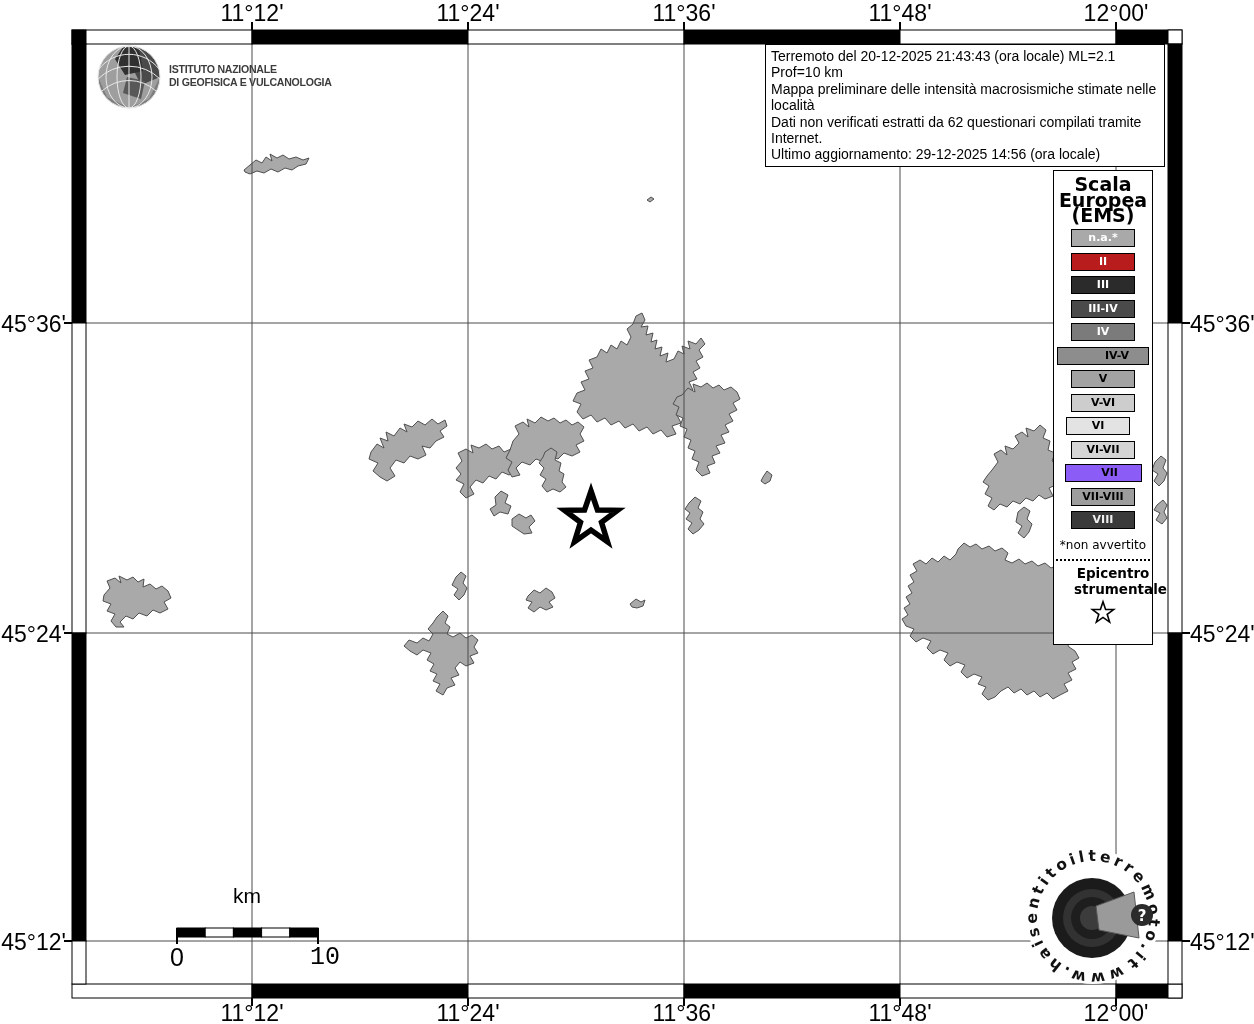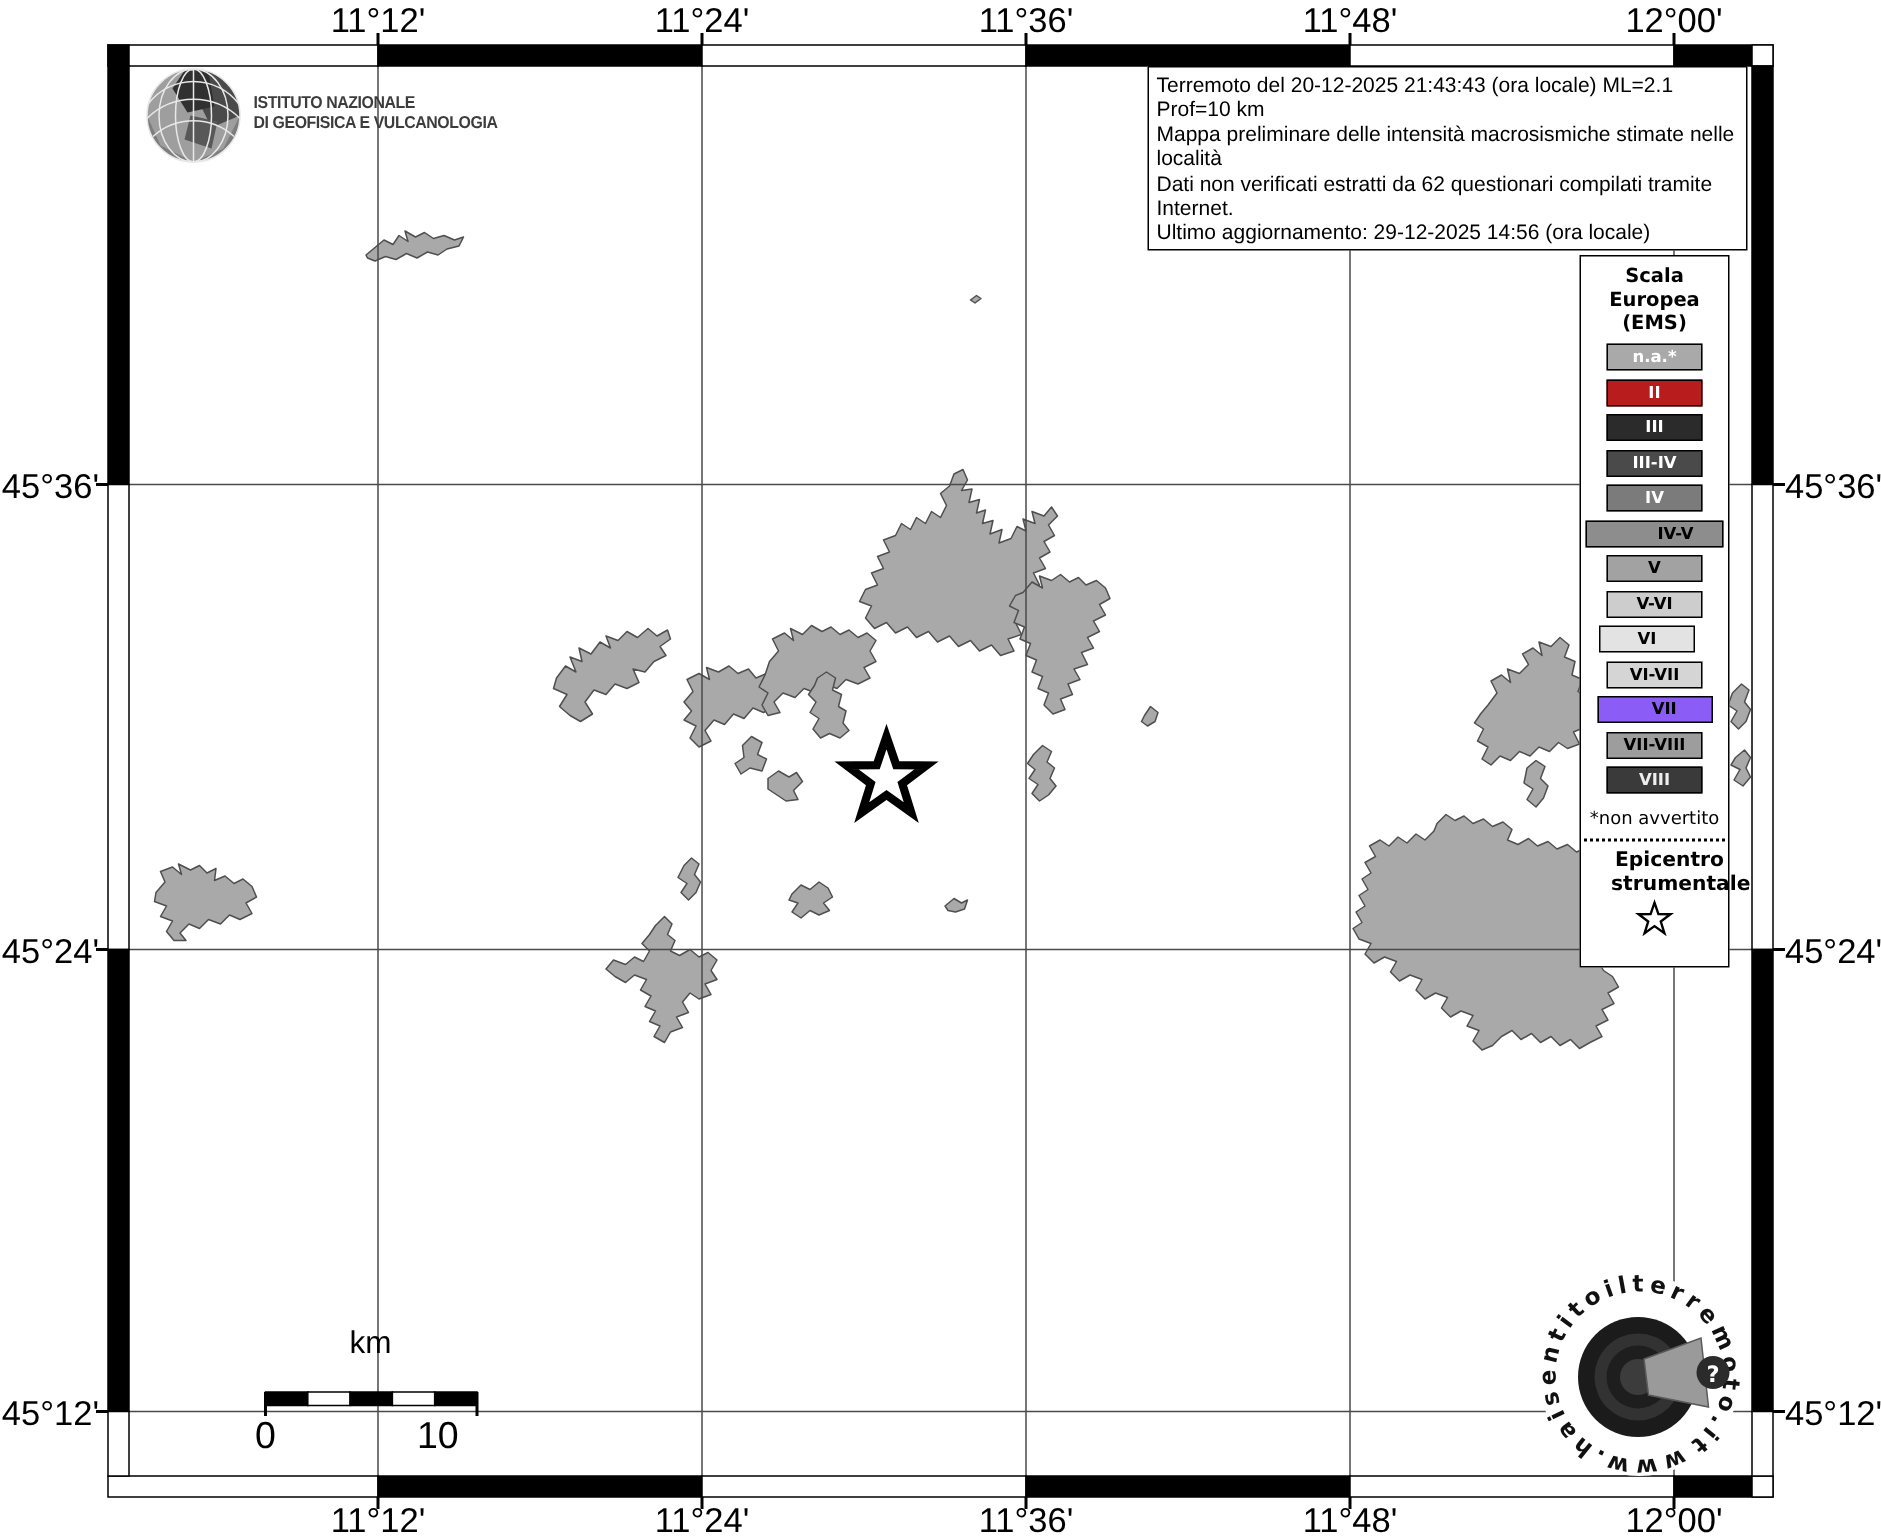--- a/index.html
+++ b/index.html
@@ -16,30 +16,30 @@
   
   .infobox{position:absolute;left:765px;top:44px;width:388px;background:#fff;
            border:1px solid #000;padding:3px 5px;font-size:14px;line-height:16.4px;z-index:6;}
   
   .ingv{position:absolute;left:96px;top:44px;display:flex;align-items:center;z-index:5;}
   .ingv-text{margin-left:9px;font-size:11.5px;font-weight:bold;color:#3c3c3c;
              letter-spacing:-0.3px;line-height:13px;transform:scaleX(0.92);transform-origin:left;}
   
   .legend{position:absolute;left:1053px;top:170px;width:98px;height:473px;background:#fff;
           border:1px solid #000;z-index:7;font-family:"DejaVu Sans",sans-serif;text-align:center;}
-  .lg-title{font-size:13px;font-weight:bold;line-height:15.5px;margin-top:6px;}
+  .lg-title{font-size:19px;font-weight:bold;line-height:15.5px;margin-top:6px;}
   .lg-row{width:62px;height:16px;margin:5.5px auto 0;border:1px solid #000;
           font-size:11px;font-weight:bold;line-height:16px;}
   .lg-foot{font-size:12px;margin-top:9px;}
   .lg-div{border-top:2px dotted #000;margin:7px 2px 4px;}
   .lg-epi{font-size:13.5px;font-weight:bold;line-height:16px;margin-left:20px;}
   .km-label{position:absolute;left:197px;top:884px;width:100px;text-align:center;font-size:21px;}
   .sb-num{position:absolute;top:943px;font-size:25px;}
   .sb-0{left:162px;width:30px;text-align:center;}
-  .sb-10{left:278px;width:40px;text-align:left;}
+  .sb-10{left:300px;width:40px;text-align:right;font-family:Liberation Mono, monospace;}
   .wm-text{font-family:"DejaVu Sans",sans-serif;font-weight:bold;font-size:15.5px;fill:#111;letter-spacing:0.6px;}
 </style>
 </head>
 <body>
 
 <div class="stage">
 
   <svg width="1254" height="1024" viewBox="0 0 1254 1024">
 
     <g>

